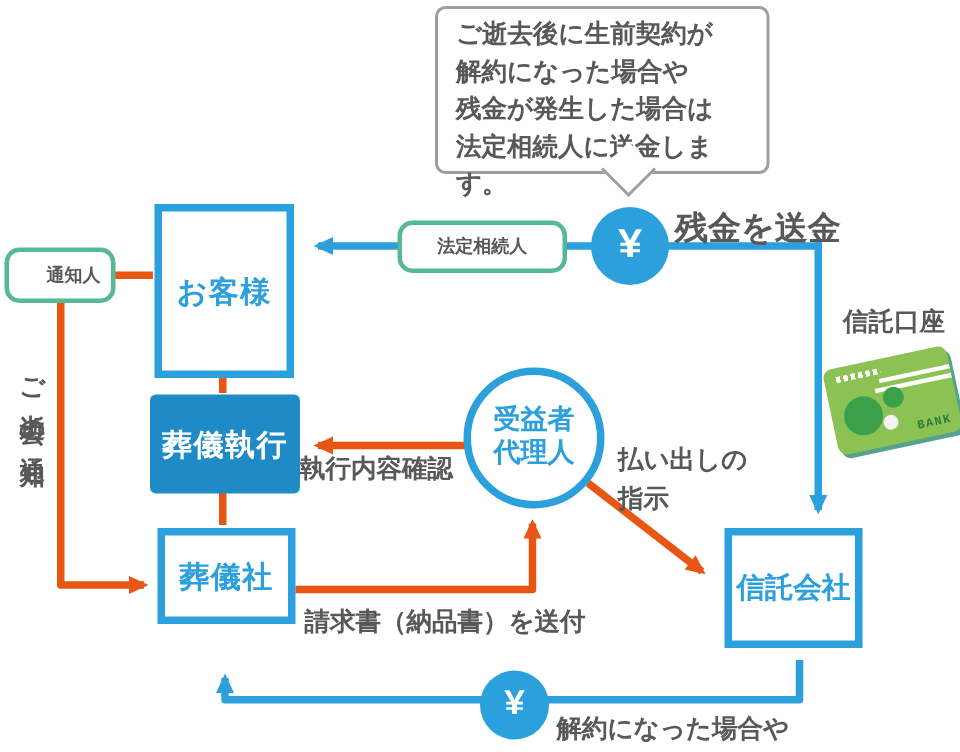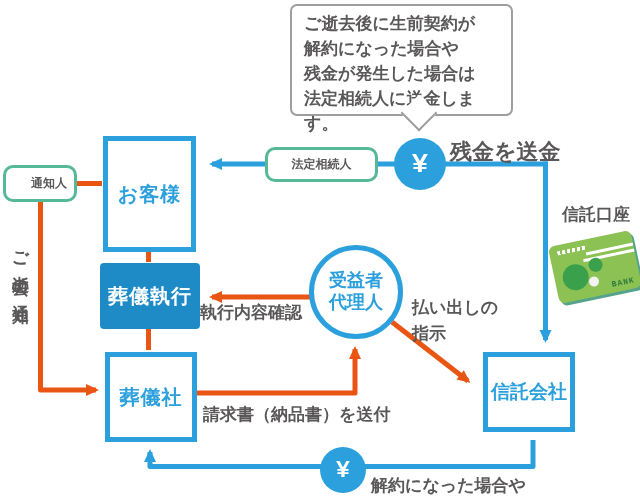--- a/index.html
+++ b/index.html
@@ -56,21 +56,21 @@
   .card-circle { position:absolute; border-radius:50%; }
   #cc-big   { left:8px;  top:22px; width:26px; height:26px; background:#3AA04B; }
   #cc-small { left:36px; top:20px; width:14px; height:14px; background:#3AA04B; }
   #cc-white { left:33px; top:38px; width:10px; height:10px; background:#F2F2F2; }
   #card-bank { position:absolute; right:6px; bottom:4px; font-size:8px; font-weight:bold;
                color:#2F7A3C; letter-spacing:1px; }
 
   
   #node-customer { left:103px; top:136px; width:93px; height:116px; }
   #node-exec     { left:100px; top:263px; width:100px; height:66px; }
-  #node-funeral  { left:105px; top:352px; width:92px; height:90px; }
+  #node-funeral  { left:105px; top:352px; width:92px; height:64px; }
   #node-trust    { left:483px; top:352px; width:92px; height:80px; font-size:19px; letter-spacing:0; }
   #node-heir     { left:265px; top:147px; width:113px; height:35px; }
   #node-notifier { left:3px;   top:165px; width:74px;  height:37px;padding-left:18px; }
   #node-agent    { left:309px; top:245px; width:94px;  height:94px; }
 </style>
 </head>
 <body>
 
 <div id="canvas">
 

